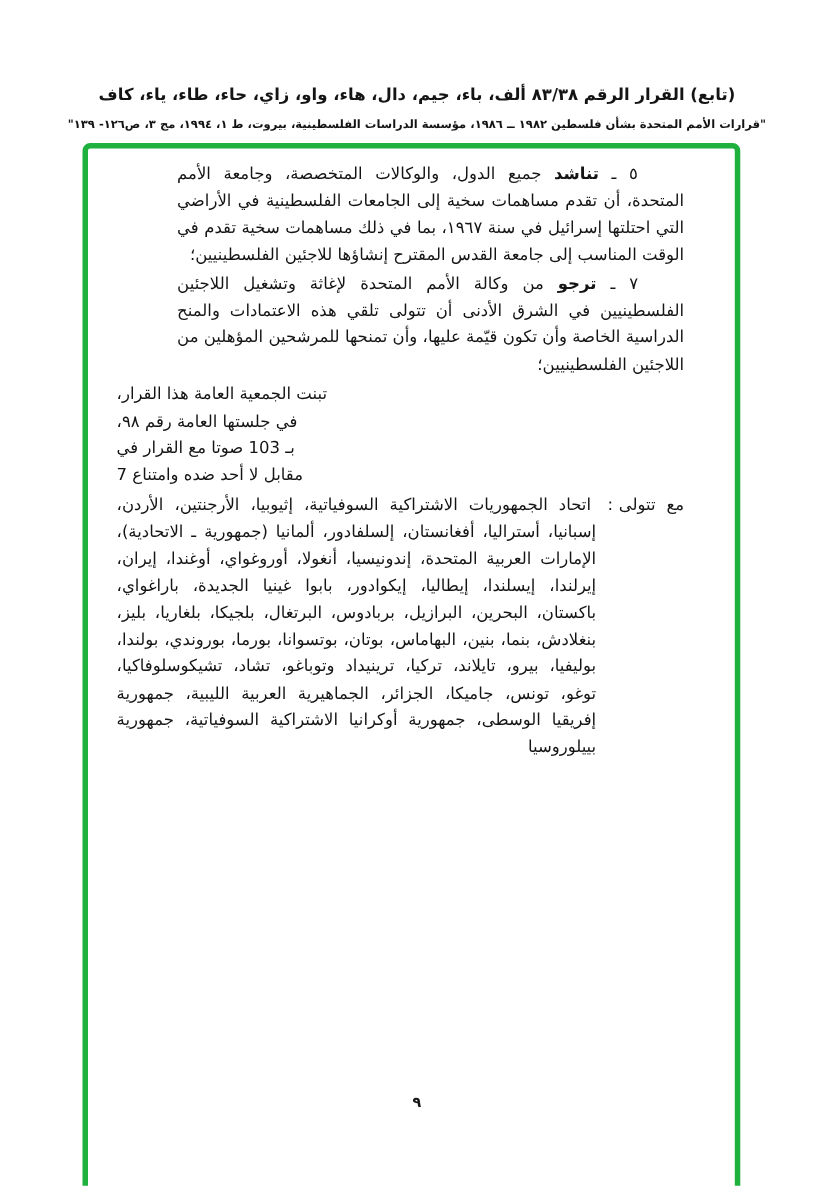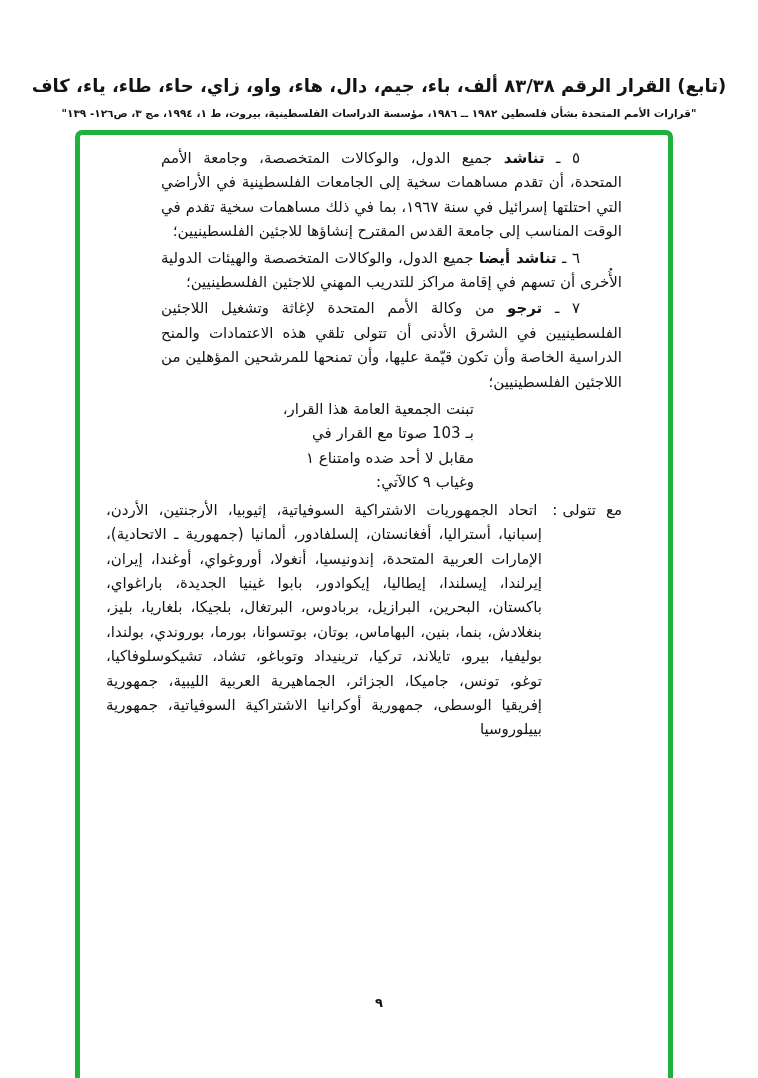--- a/index.html
+++ b/index.html
@@ -7,21 +7,21 @@
     width:758px;height:1078px;
     background:#ffffff;
     position:relative;
     font-family:"DejaVu Sans",sans-serif;
     color:#141414;
     overflow:hidden;
   }
   .doc-title{
     position:absolute;top:76px;left:0;right:0;
     text-align:center;direction:rtl;
-    font-weight:bold;font-size:18px;line-height:20px;
+    font-weight:bold;font-size:15px;line-height:20px;
     white-space:nowrap;
   }
   .doc-source{
     position:absolute;top:106px;left:0;right:0;
     text-align:center;direction:rtl;
     font-weight:bold;font-size:10.5px;line-height:14px;
     white-space:nowrap;
   }
   .frame{
     position:absolute;left:75px;top:130px;
@@ -38,21 +38,21 @@
   }
   .para{
     margin:0 0 2px 55px;
     text-indent:42px;
   }
   .para b{font-weight:bold;}
   .adoption{
     margin:3px 148px 3px 0;
   }
   .adoption .adoption-line{
-    text-align:right;
+    text-align:left;
   }
   .vote{
     margin:2px 0 0 0;
     padding-right:80px;
     text-indent:-80px;
   }
   .vote .vote-colon{margin:0 5px;}
   .page-number{
     position:absolute;top:995px;left:0;right:0;
     text-align:center;
@@ -69,40 +69,34 @@
 <div class="frame" style="border-color: rgb(31, 177, 62);">
   <div class="content">
 
     <p class="para">
       <span>٥</span>
       <span>ـ</span>
       <b>تناشد</b>
       <span>جميع الدول، والوكالات المتخصصة، وجامعة الأمم المتحدة، أن تقدم مساهمات سخية إلى الجامعات الفلسطينية في الأراضي التي احتلتها إسرائيل في سنة ١٩٦٧، بما في ذلك مساهمات سخية تقدم في الوقت المناسب إلى جامعة القدس المقترح إنشاؤها للاجئين الفلسطينيين؛</span>
     </p>
 
-    <p class="para">
-      <span>٦</span>
-      <span>ـ</span>
-      <b>تناشد أيضا</b>
-      <span>جميع الدول، والوكالات المتخصصة والهيئات الدولية الأُخرى أن تسهم في إقامة مراكز للتدريب المهني للاجئين الفلسطينيين؛</span>
-    </p>
 
     <p class="para">
       <span>٧</span>
       <span>ـ</span>
       <b>ترجو</b>
       <span>من وكالة الأمم المتحدة لإغاثة وتشغيل اللاجئين الفلسطينيين في الشرق الأدنى أن تتولى تلقي هذه الاعتمادات والمنح الدراسية الخاصة وأن تكون قيّمة عليها، وأن تمنحها للمرشحين المؤهلين من اللاجئين الفلسطينيين؛</span>
     </p>
 
 
     <div class="adoption">
       <div class="adoption-line">تبنت الجمعية العامة هذا القرار،</div>
+      <div class="adoption-line">في جلستها العامة رقم ٩٨،</div>
       <div class="adoption-line">بـ 103 صوتا مع القرار في</div>
-      <div class="adoption-line">مقابل لا أحد ضده وامتناع ١</div>
-      <div class="adoption-line">وغياب ٩ كالآتي:</div>
+      <div class="adoption-line">مقابل لا أحد ضده وامتناع 7</div>
     </div>
 
     <p class="vote">
       <span class="vote-label">مع تتولى</span><span class="vote-colon">:</span>
       <span>اتحاد الجمهوريات الاشتراكية السوفياتية، إثيوبيا، الأرجنتين، الأردن، إسبانيا، أستراليا، أفغانستان، إلسلفادور، ألمانيا (جمهورية ـ الاتحادية)، الإمارات العربية المتحدة، إندونيسيا، أنغولا، أوروغواي، أوغندا، إيران، إيرلندا، إيسلندا، إيطاليا، إيكوادور، بابوا غينيا الجديدة، باراغواي، باكستان، البحرين، البرازيل، بربادوس، البرتغال، بلجيكا، بلغاريا، بليز، بنغلادش، بنما، بنين، البهاماس، بوتان، بوتسوانا، بورما، بوروندي، بولندا، بوليفيا، بيرو، تايلاند، تركيا، ترينيداد وتوباغو، تشاد، تشيكوسلوفاكيا، توغو، تونس، جاميكا، الجزائر، الجماهيرية العربية الليبية، جمهورية إفريقيا الوسطى، جمهورية أوكرانيا الاشتراكية السوفياتية، جمهورية بييلوروسيا</span>
     </p>
 
   </div>
 </div>
 

